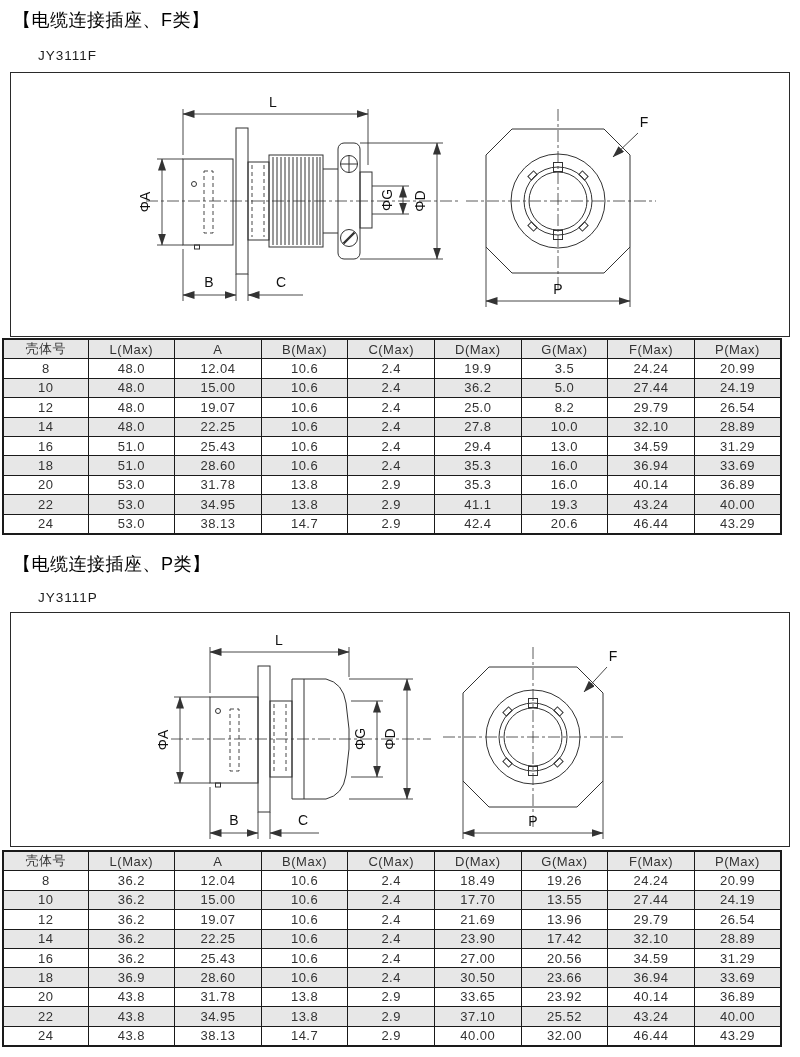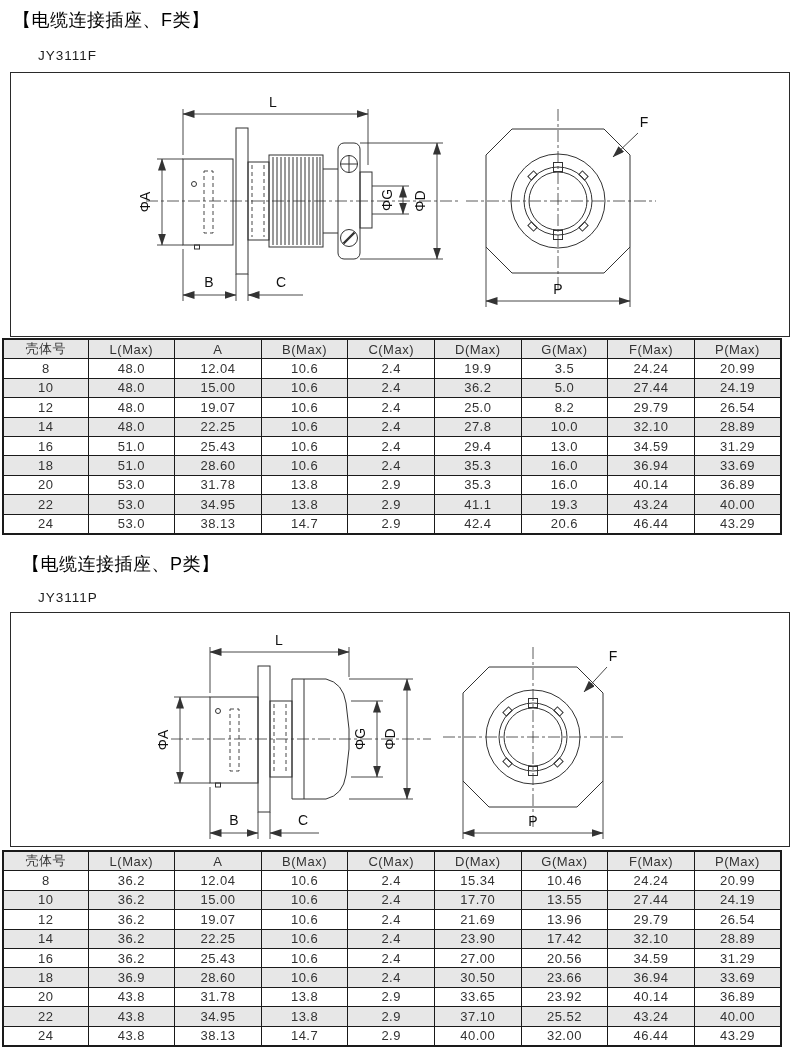--- a/index.html
+++ b/index.html
@@ -243,21 +243,21 @@
         <td>14.7</td>
         <td>2.9</td>
         <td>42.4</td>
         <td>20.6</td>
         <td>46.44</td>
         <td>43.29</td>
       </tr>
     </tbody>
   </table>
 
-<div class="sec-title" style="top:552px;margin-left:9px;">【电缆连接插座、P类】</div>
+<div class="sec-title" style="top:552px;">【电缆连接插座、P类】</div>
 <div class="model" style="top:590px;text-align:right;">JY3111P</div>
 
 <div class="draw-box" style="top:612px;height:233px;">
 <svg width="776" height="231" viewBox="0 0 776 231">
   <defs>
     <marker id="ar2" viewBox="0 0 12 8" markerWidth="12" markerHeight="8" refX="11.5" refY="4" orient="auto-start-reverse" markerUnits="userSpaceOnUse">
       <path d="M0,0L12,4L0,8Z" fill="#333"></path>
     </marker>
   </defs>
 
@@ -347,22 +347,22 @@
         <th>P(Max)</th>
       </tr>
     </thead>
     <tbody>
       <tr>
         <td>8</td>
         <td>36.2</td>
         <td>12.04</td>
         <td>10.6</td>
         <td>2.4</td>
-        <td>15.34</td>
-        <td>10.46</td>
+        <td>18.49</td>
+        <td>19.26</td>
         <td>24.24</td>
         <td>20.99</td>
       </tr>
       <tr>
         <td>10</td>
         <td>36.2</td>
         <td>15.00</td>
         <td>10.6</td>
         <td>2.4</td>
         <td>17.70</td>

